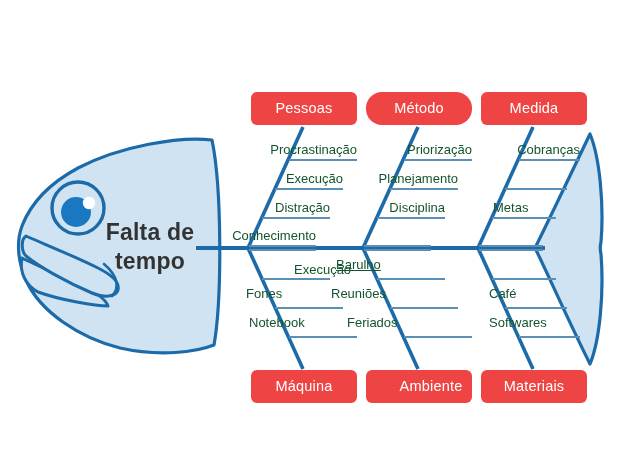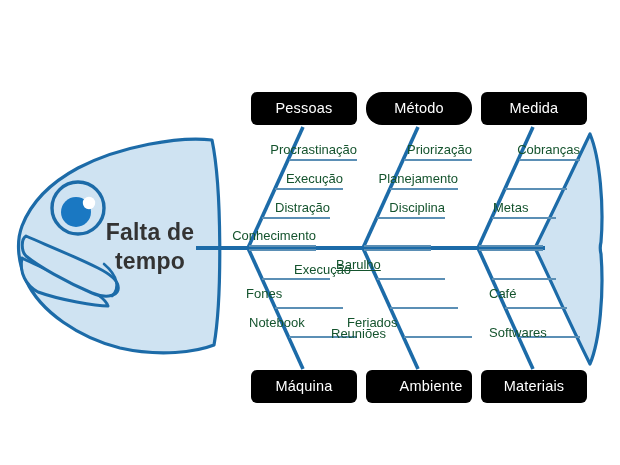--- a/index.html
+++ b/index.html
@@ -23,21 +23,21 @@
     left: 0;
     top: 0;
     width: 620px;
     height: 465px;
   }
   .cat-box {
     position: absolute;
     box-sizing: border-box;
     height: 33px;
     border-radius: 6px;
-    background: #000000;
+    background: #ef4444;
     color: #ffffff;
     font-size: 14.5px;
     line-height: 33px;
     text-align: center;
     letter-spacing: 0.2px;
     white-space: nowrap;
   }
   .cause-label {
     position: absolute;
     font-size: 13px;
@@ -180,22 +180,22 @@
   <div class="cause-label right" style="left:460px; top:143px; width:120px;">Cobranças</div>
   <div class="cause-label" style="left:493px; top:201px; width:120px;">Metas</div>
   <div class="cause-label" style="left:480px; top:229px; width:120px;"></div>
 
   <div class="cause-label" style="left:250px; top:258px; width:120px;"></div>
   <div class="cause-label" style="left:246px; top:287px; width:120px;">Fones</div>
   <div class="cause-label" style="left:249px; top:316px; width:120px;">Notebook</div>
   <div class="cause-label" style="left:290px; top:345px; width:120px;"></div>
 
   <div class="cause-label" style="left:336px; top:258px; width:120px;text-decoration:underline;">Barulho</div>
-  <div class="cause-label" style="left:331px; top:287px; width:120px;margin-top:40px;">Reuniões</div>
+  <div class="cause-label" style="left:331px; top:287px; width:120px;">Reuniões</div>
   <div class="cause-label" style="left:347px; top:316px; width:120px;">Feriados</div>
   <div class="cause-label" style="left:405px; top:345px; width:120px;"></div>
 
   <div class="cause-label" style="left:480px; top:258px; width:120px;"></div>
   <div class="cause-label" style="left:489px; top:287px; width:120px;">Café</div>
-  <div class="cause-label" style="left:489px; top:316px; width:120px;margin-top:10px;">Softwares</div>
+  <div class="cause-label" style="left:489px; top:316px; width:120px;">Softwares</div>
   <div class="cause-label" style="left:520px; top:345px; width:120px;"></div>
 
 </div>
 
 </body></html>

